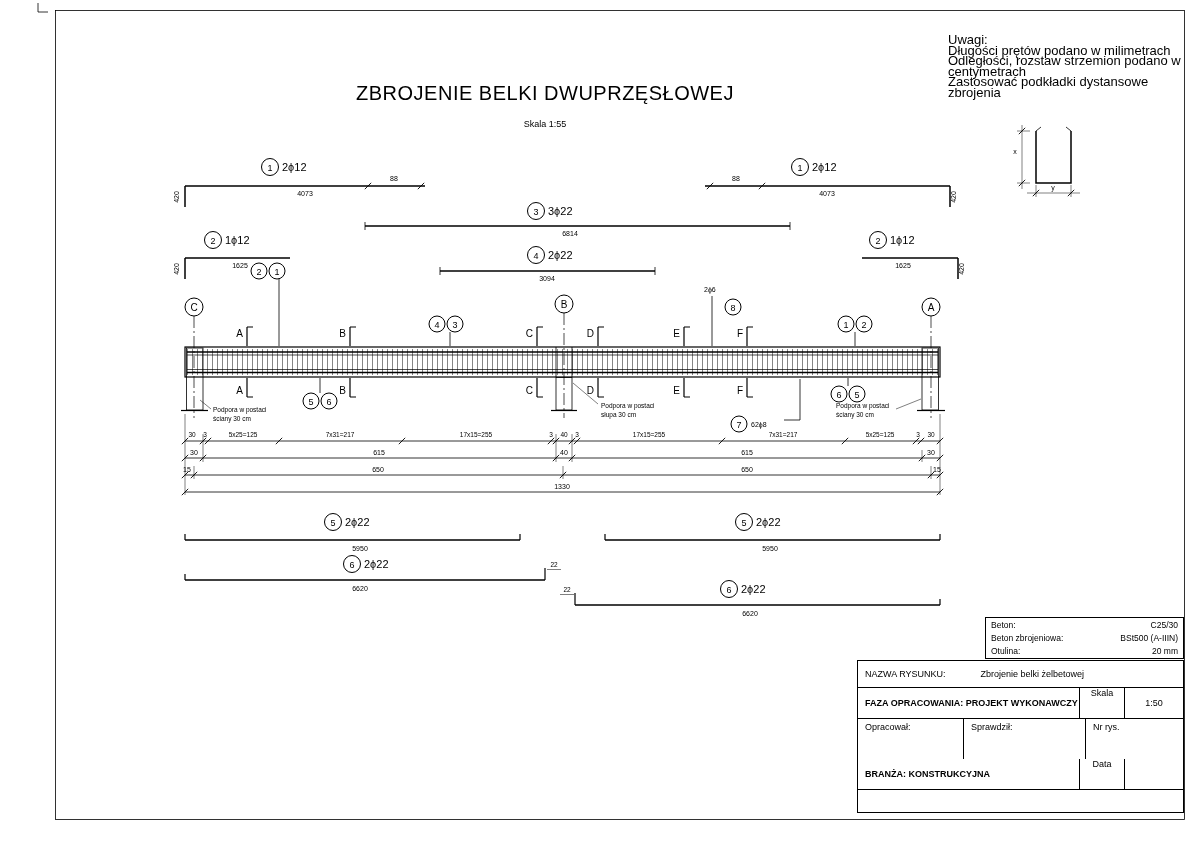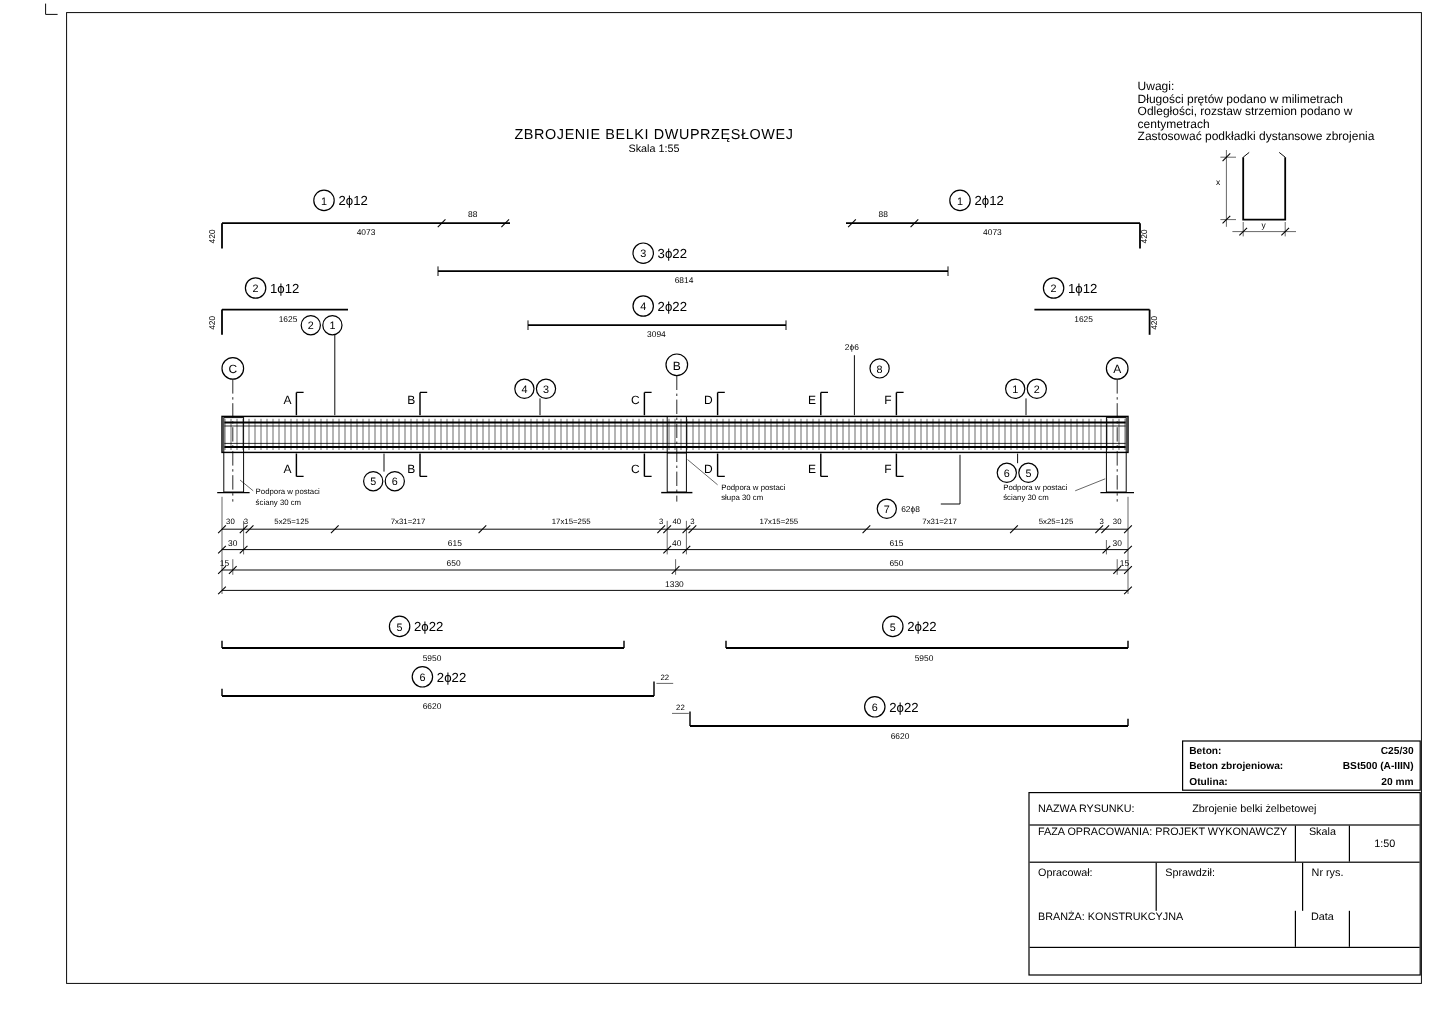--- a/index.html
+++ b/index.html
@@ -14,35 +14,35 @@
   .t6{font-size:6.5px}
   .mid{text-anchor:middle}
   .end{text-anchor:end}
   .ln{stroke:#000;fill:none;stroke-width:0.8}
   .ln05{stroke:#000;fill:none;stroke-width:0.5}
   .ln12{stroke:#000;fill:none;stroke-width:1.2}
   .ln15{stroke:#000;fill:none;stroke-width:1.5}
   .axisln{stroke:#000;stroke-width:0.7;stroke-dasharray:12 3 2 3;fill:none}
   .bub{fill:#fff;stroke:#000;stroke-width:1}
 
-  .dtitle{left:345px;top:105px;width:400px;text-align:center;font-size:12px;letter-spacing:0.5px;}
+  .dtitle{left:345px;top:82px;width:400px;text-align:center;font-size:20px;letter-spacing:0.5px;}
   .dscale{left:345px;top:119px;width:400px;text-align:center;font-size:9px;}
-  .uwagi{left:948px;top:35px;width:236px;font-size:10px;line-height:10.5px;margin-top:33px;}
+  .uwagi{left:948px;top:35px;width:236px;font-size:13px;line-height:10.5px;}
 
   .mbox{left:985px;top:617px;width:199px;height:42px;border:1px solid #000;box-sizing:border-box;
         font-size:8.5px;display:flex;flex-direction:column;justify-content:space-around;padding:1px 0;}
-  .mrow{display:flex;justify-content:space-between;padding:0 5px;font-weight:bold;}
+  .mrow{display:flex;justify-content:space-between;padding:0 5px;}
 
   .tblock{left:857px;top:660px;width:327px;height:153px;border:1px solid #000;box-sizing:border-box;font-size:9px;}
   .tb-row{border-bottom:1px solid #000;box-sizing:border-box;display:flex;align-items:center;}
   .tb-head{height:22px;justify-content:center;font-size:9.5px;}
   .tb-name{height:27px;padding-left:7px;gap:32px;}
-  .tb-name .val{margin-left:16px;}
+  .tb-name .val{margin-left:3px;}
   .tb-3col{height:31px;padding:0;}
-  .tb-3col .c1{flex:1;padding-left:7px;display:flex;align-items:flex-start;height:100%;box-sizing:border-box;border-right:1px solid #000;}
+  .tb-3col .c1{flex:1;padding-left:7px;display:flex;align-items:center;height:100%;box-sizing:border-box;border-right:1px solid #000;font-weight:bold;}
   .tb-3col .c2{width:45px;display:flex;align-items:flex-start;justify-content:center;height:100%;box-sizing:border-box;border-right:1px solid #000;}
   .tb-3col .c3{width:58px;display:flex;align-items:center;justify-content:center;height:100%;box-sizing:border-box;}
   .tb-sign{height:40px;border-bottom:none;align-items:stretch;}
   .tb-sign .s{box-sizing:border-box;padding:3px 0 0 7px;}
   .tb-sign .s1{width:106px;border-right:1px solid #000;}
   .tb-sign .s2{width:122px;border-right:1px solid #000;}
   .tb-sign .s3{flex:1;}
 </style>
 </head>
 <body>

